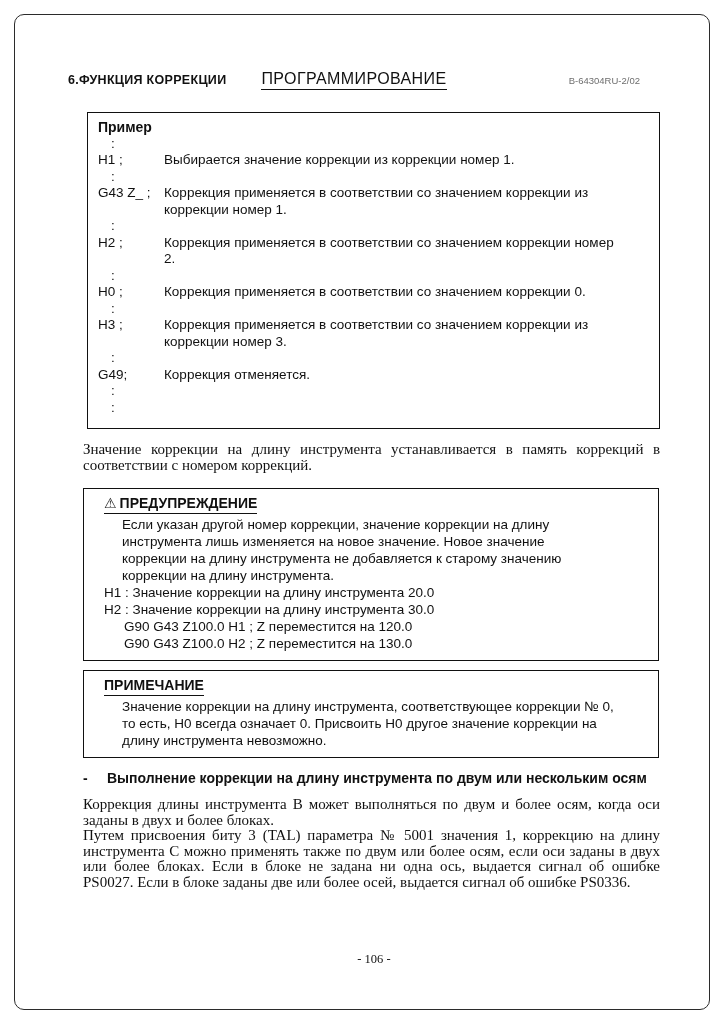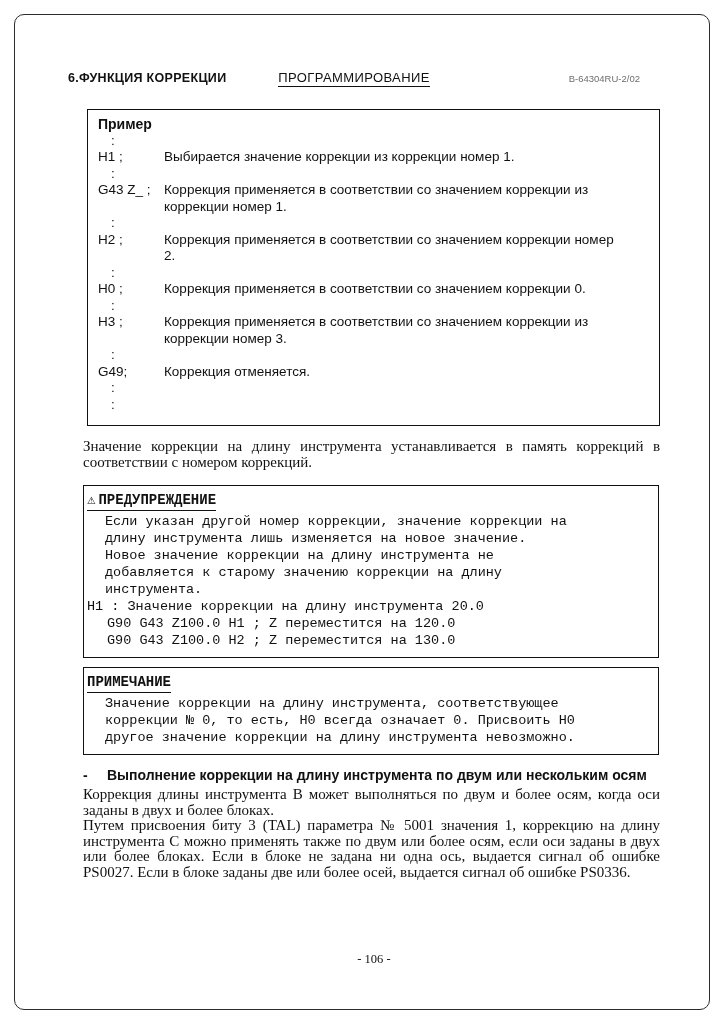--- a/index.html
+++ b/index.html
@@ -24,21 +24,21 @@
     grid-template-columns: 1fr auto 1fr;
     align-items: baseline;
   }
   .chapter {
     font-weight: bold;
     font-size: 12.5px;
     letter-spacing: 0.3px;
     white-space: nowrap;
   }
   .section {
-    font-size: 13px;
+    font-size: 16px;
     letter-spacing: 0.4px;
     border-bottom: 1px solid #111;
     padding-bottom: 1px;
     justify-self: center;
     white-space: nowrap;
   }
   .docid {
     font-size: 9.5px;
     color: #6e6e6e;
     justify-self: end;
@@ -69,24 +69,23 @@
     font-size: 15px;
     line-height: 15.5px;
     text-align: justify;
   }
   .body-text + .body-text { margin-top: 0; }
 
   
   .alert-box {
     width: 576px;
     border: 1.5px solid #111;
-    padding: 6px 14px 8px 3px;
+    padding: 6px 14px 8px 20px;
     font-size: 13.5px;
     line-height: 17px;
-    font-family: Liberation Mono, monospace;
   }
   .warn-box { margin-top: 15px; }
   .note-box { margin-top: 9px; }
   .alert-title {
     display: inline-block;
     font-weight: bold;
     font-size: 14px;
     border-bottom: 1.5px solid #111;
     padding-bottom: 1px;
     margin-bottom: 2px;
@@ -100,21 +99,21 @@
   
   .subsection {
     margin-top: 12px;
     display: flex;
     font-weight: bold;
     font-size: 14px;
     line-height: 17px;
   }
   .dash { flex: 0 0 24px; }
   .sub-title { max-width: 548px; }
-  .subsection + .body-text { margin-top: 3px; }
+  .subsection + .body-text { margin-top: 10px; }
 
   .page-footer {
     position: absolute;
     top: 952px; left: 12px;
     width: 100%;
     text-align: center;
     font-family: "Liberation Serif", serif;
     font-size: 12.5px;
   }
 </style>
@@ -168,20 +167,21 @@
   </section>
 
   <p class="body-text">Значение коррекции на длину инструмента устанавливается в память коррекций в соответствии с номером коррекций.</p>
 
   <section class="alert-box warn-box">
     <div class="alert-title">
       <span class="warn-icon">⚠</span><span>ПРЕДУПРЕЖДЕНИЕ</span>
     </div>
     <div class="warn-body">Если указан другой номер коррекции, значение коррекции на длину инструмента лишь изменяется на новое значение.  Новое значение коррекции на длину инструмента не добавляется к старому значению коррекции на длину инструмента.</div>
     <div class="warn-line">H1 : Значение коррекции на длину инструмента 20.0</div>
+    <div class="warn-line">H2 : Значение коррекции на длину инструмента 30.0</div>
     <div class="warn-code">G90 G43 Z100.0 H1 ; Z переместится на 120.0</div>
     <div class="warn-code">G90 G43 Z100.0 H2 ; Z переместится на 130.0</div>
   </section>
 
   <section class="alert-box note-box">
     <div class="alert-title">
       <span>ПРИМЕЧАНИЕ</span>
     </div>
     <div class="note-body">Значение коррекции на длину инструмента, соответствующее коррекции № 0, то есть, H0 всегда означает 0. Присвоить H0 другое значение коррекции на длину инструмента невозможно.</div>
   </section>

